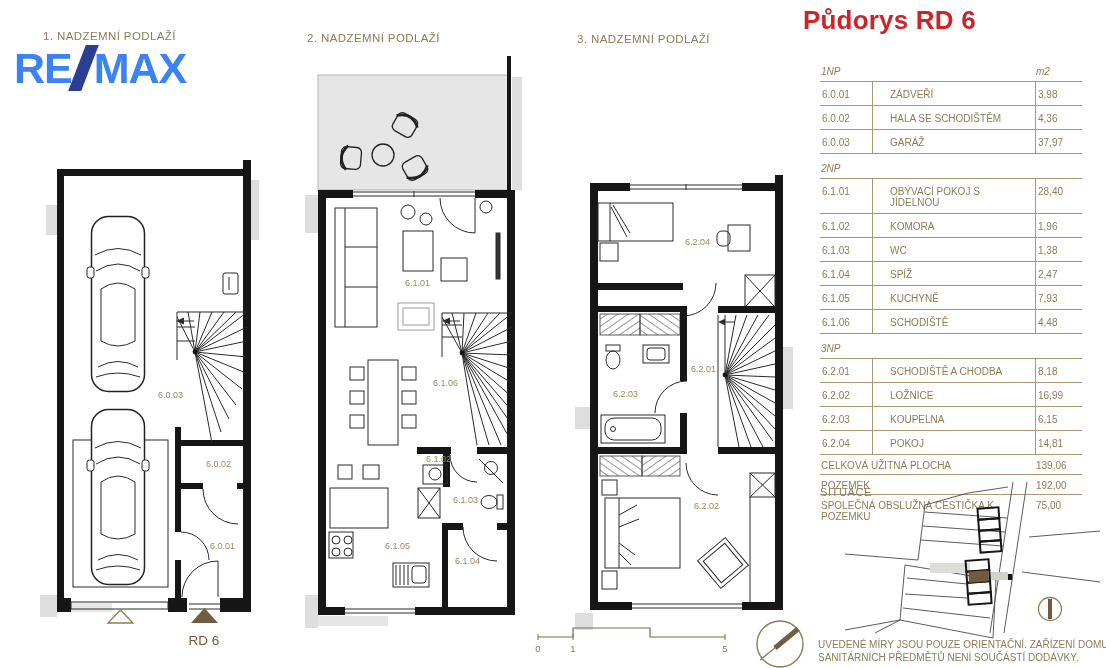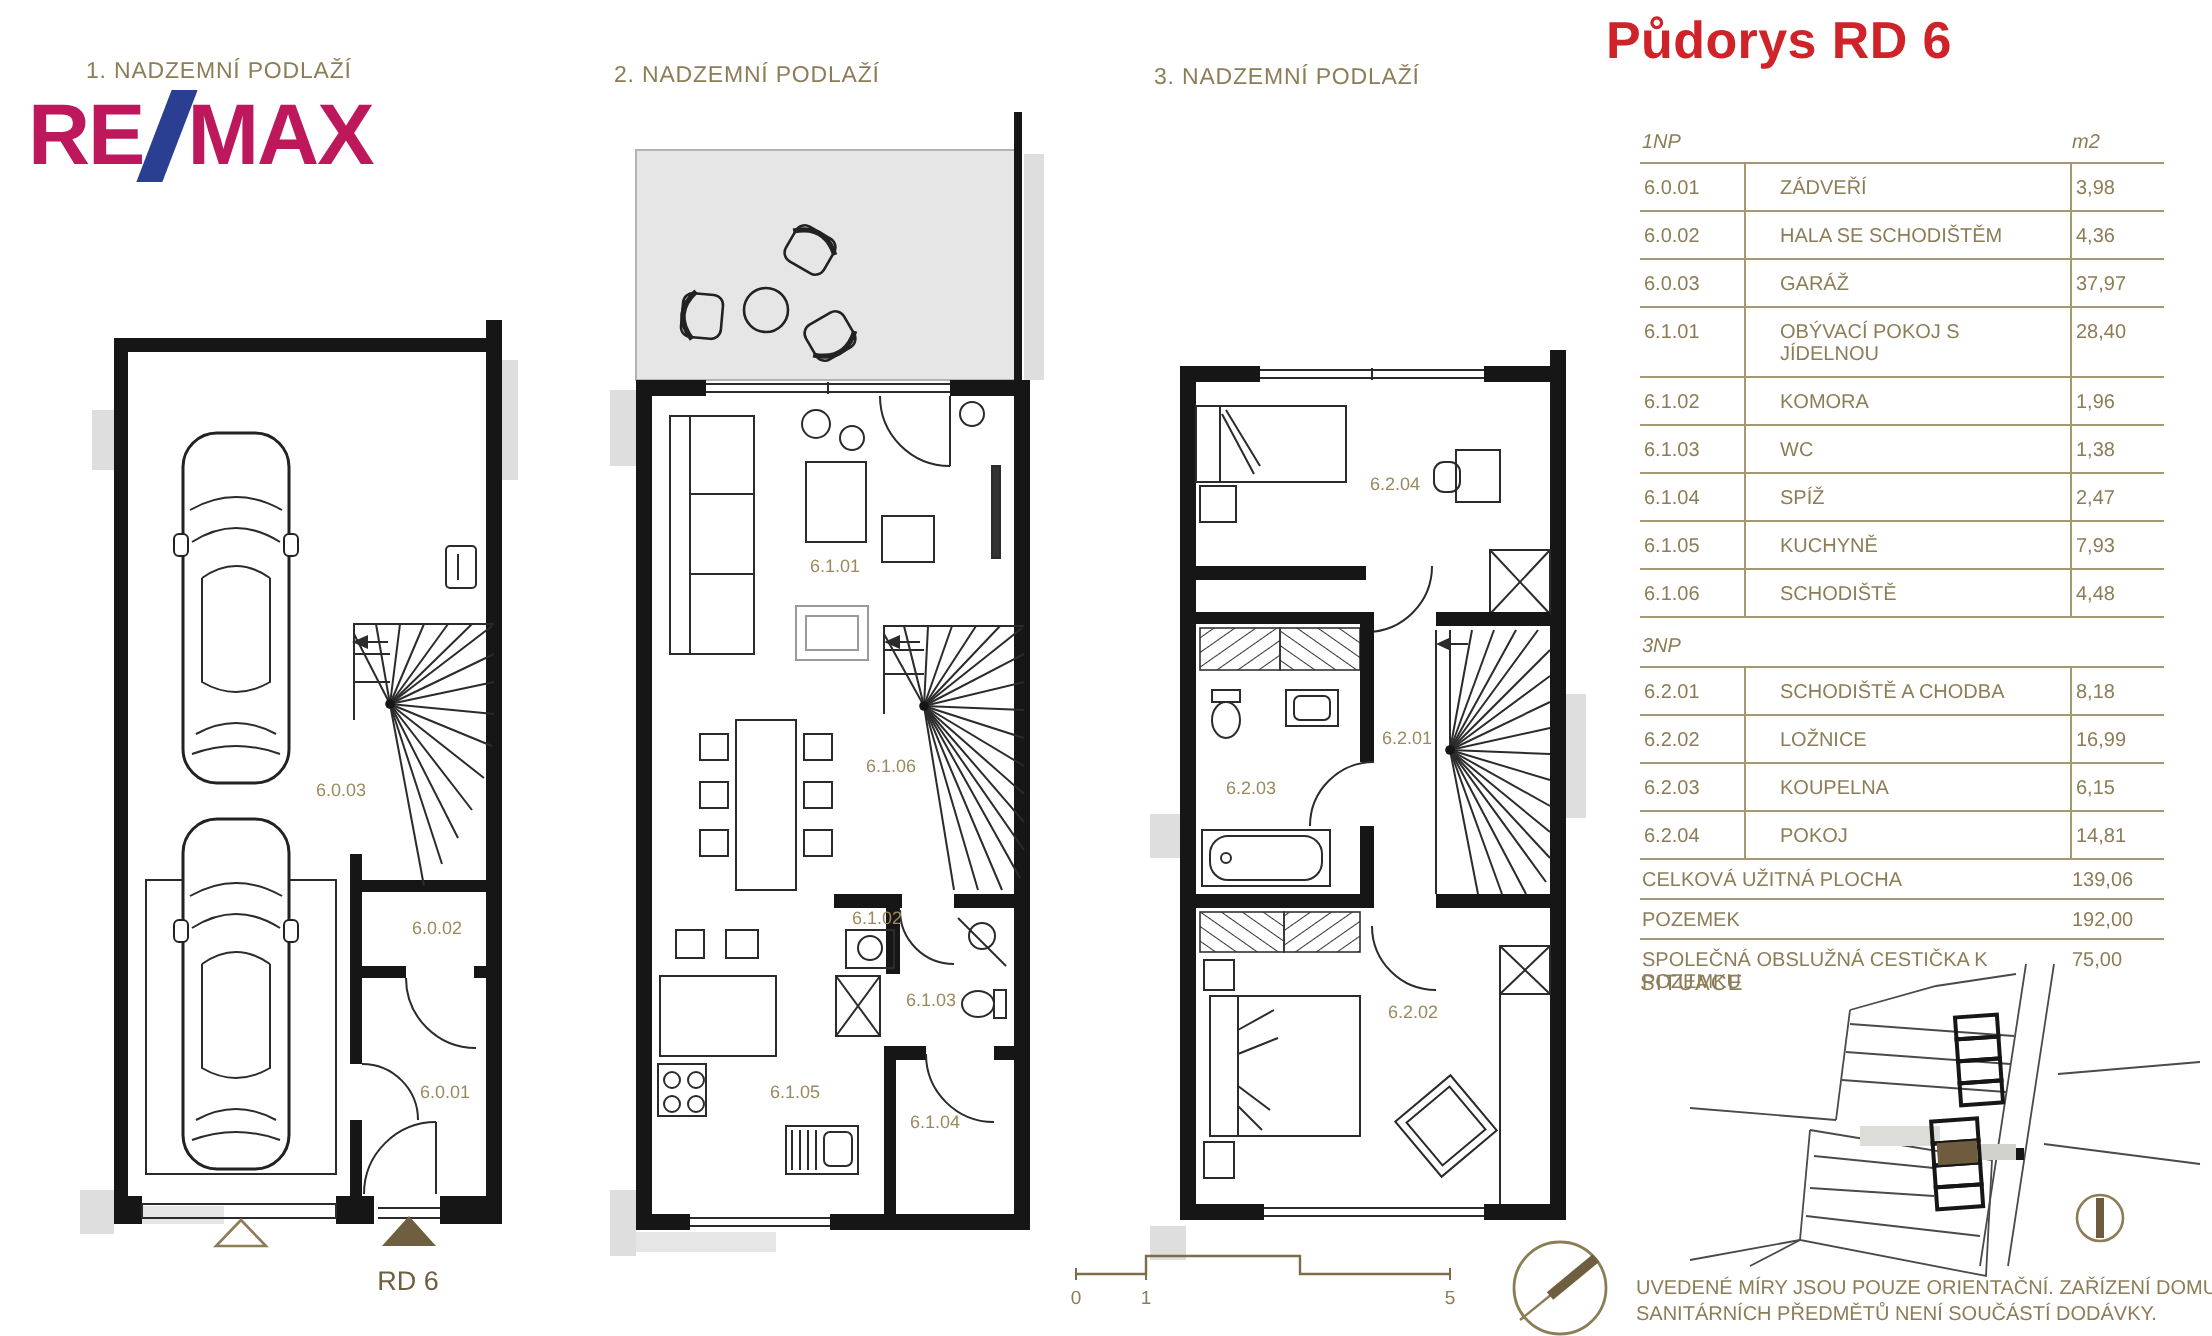--- a/index.html
+++ b/index.html
@@ -3,21 +3,21 @@
 <meta charset="utf-8">
 <style>
   html,body{margin:0;padding:0;background:#fff;}
   .canvas{position:relative;width:1106px;height:668px;background:#ffffff;overflow:hidden;
           font-family:"Liberation Sans", sans-serif;}
   
   .floor-label{position:absolute;font-size:11.5px;letter-spacing:.4px;color:#8d7d57;white-space:nowrap;}
   .doc-title{position:absolute;left:803px;top:5px;font-size:26px;font-weight:bold;color:#cf2329;letter-spacing:.2px;}
   
   .remax{position:absolute;left:14px;top:44px;display:flex;align-items:center;height:48px;}
-  .remax .word{font-size:43px;font-weight:800;color:#be185d;letter-spacing:-1px;line-height:1;}
+  .remax .word{font-size:43px;font-weight:800;color:#3b82f6;letter-spacing:-1px;line-height:1;}
   .remax .slash{display:inline-block;width:13px;height:46px;background:#2b3f92;transform:skewX(-21deg);margin:0 4px 0 5px;}
   
   .atable{position:absolute;left:820px;top:64px;width:262px;color:#8d7d57;}
   .thead{display:grid;grid-template-columns:215px 47px;border-bottom:1px solid #a89871;}
   .thead>div{padding:9px 2px 4px 1px;font-size:10px;font-style:italic;}
   .thead.first>div{padding-top:2px;}
   .trow{display:grid;grid-template-columns:52px 163px 47px;border-bottom:1px solid #a89871;}
   .trow>div{padding:7px 3px 5px 2px;font-size:10px;line-height:11px;}
   .trow .c2{border-left:1px solid #a89871;padding-left:17px;}
   .trow .c3{border-left:1px solid #a89871;padding-left:2px;}
@@ -403,20 +403,24 @@
     <div class="trow">
         <div class="c1">6.0.02</div>
         <div class="c2">HALA SE SCHODIŠTĚM</div>
         <div class="c3">4,36</div>
       </div>
     <div class="trow">
         <div class="c1">6.0.03</div>
         <div class="c2">GARÁŽ</div>
         <div class="c3">37,97</div>
       </div>
+    <div class="thead">
+      <div>2NP</div>
+        <div></div>
+    </div>
     <div class="trow">
         <div class="c1">6.1.01</div>
         <div class="c2">OBÝVACÍ POKOJ S JÍDELNOU</div>
         <div class="c3">28,40</div>
       </div>
     <div class="trow">
         <div class="c1">6.1.02</div>
         <div class="c2">KOMORA</div>
         <div class="c3">1,96</div>
       </div>

